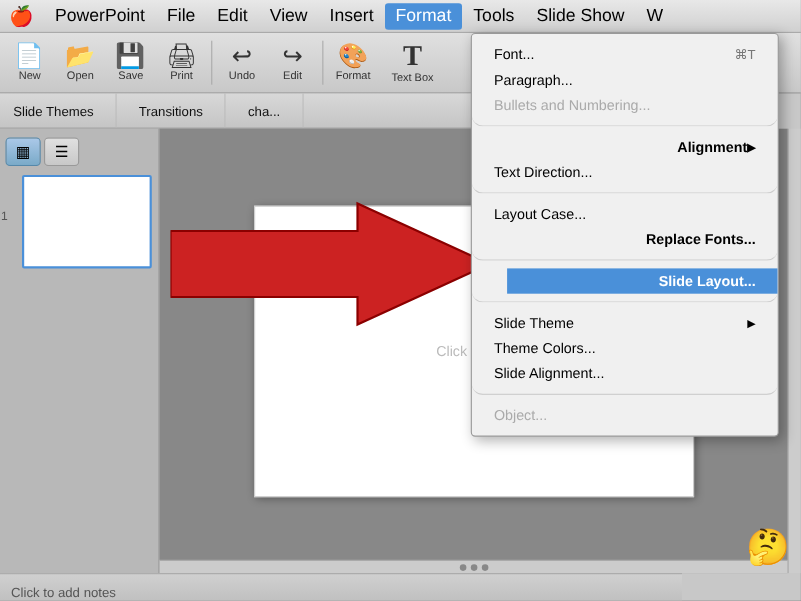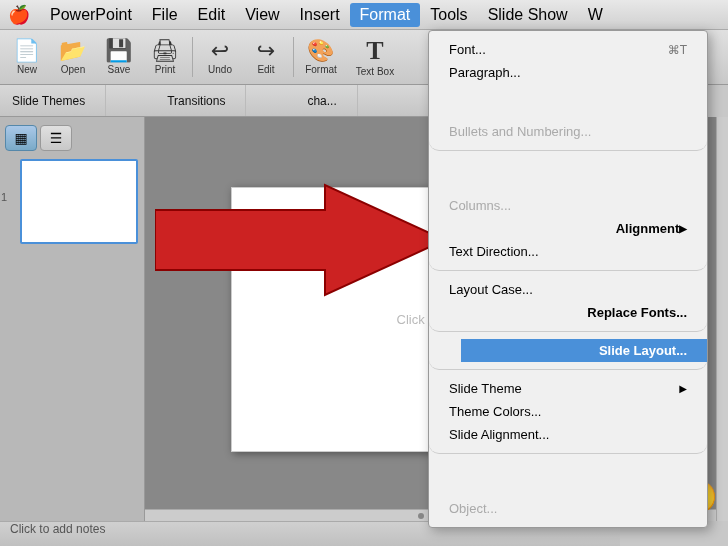--- a/index.html
+++ b/index.html
@@ -79,21 +79,20 @@
       margin: 0 3px;
     }
 
     
     #tabbar {
       width: 600px;
       height: 32px;
       background: linear-gradient(to bottom, #d8d8d8 0%, #c5c5c5 100%);
       border-bottom: 1px solid #999;
       display: flex;
-      gap: 41px;
     }
     .tab-btn {
       padding: 6px 20px;
       font-size: 12px;
       color: #111;
       cursor: pointer;
       border-right: 1px solid #bbb;
       height: 100%;
       display: flex;
       align-items: center;
@@ -197,21 +196,21 @@
       color: #bbb;
     }
 
     
     #notes-bar {
       width: 620px;
       height: 25px;
       background: linear-gradient(to bottom, #d0d0d0, #c0c0c0);
       border-top: 1px solid #aaa;
       display: flex;
-      align-items: flex-start;
+      align-items: flex-end;
       padding: 0 10px;
       font-size: 12px;
       color: #555;
       position: absolute;
       bottom: 0;
       left: 0;
       margin-top: 29px;
     }
 
     
@@ -246,21 +245,21 @@
     .dropdown-item {
       padding: 4px 20px;
       font-size: 13px;
       color: #000;
       cursor: pointer;
       display: flex;
       align-items: center;
       justify-content: space-between;
       white-space: nowrap;
     }
-    .dropdown-item.disabled { color: #aaa; cursor: default; margin-top: 36px; }
+    .dropdown-item.disabled { color: #aaa; cursor: default; }
     .dropdown-item.bold-item { font-weight: bold; justify-content: flex-end; }
     .dropdown-item.highlighted {
       background: #4a90d9;
       color: #fff;
       margin-left: 32px;
     }
     .dropdown-item.has-submenu::after {
       content: '▶';
       font-size: 10px;
     }
@@ -422,23 +421,20 @@
     </div>
     <div class="dropdown-item">
       <span>Paragraph...</span>
     </div>
     <div class="dropdown-item disabled">
       <span>Bullets and Numbering...</span>
     </div>
   </div>
 
   <div class="menu-section">
-    <div class="dropdown-item disabled">
-      <span>Columns...</span>
-    </div>
     <div class="dropdown-item bold-item has-submenu">
       <span>Alignment</span>
     </div>
     <div class="dropdown-item">
       <span>Text Direction...</span>
     </div>
   </div>
 
   <div class="menu-section">
     <div class="dropdown-item">

